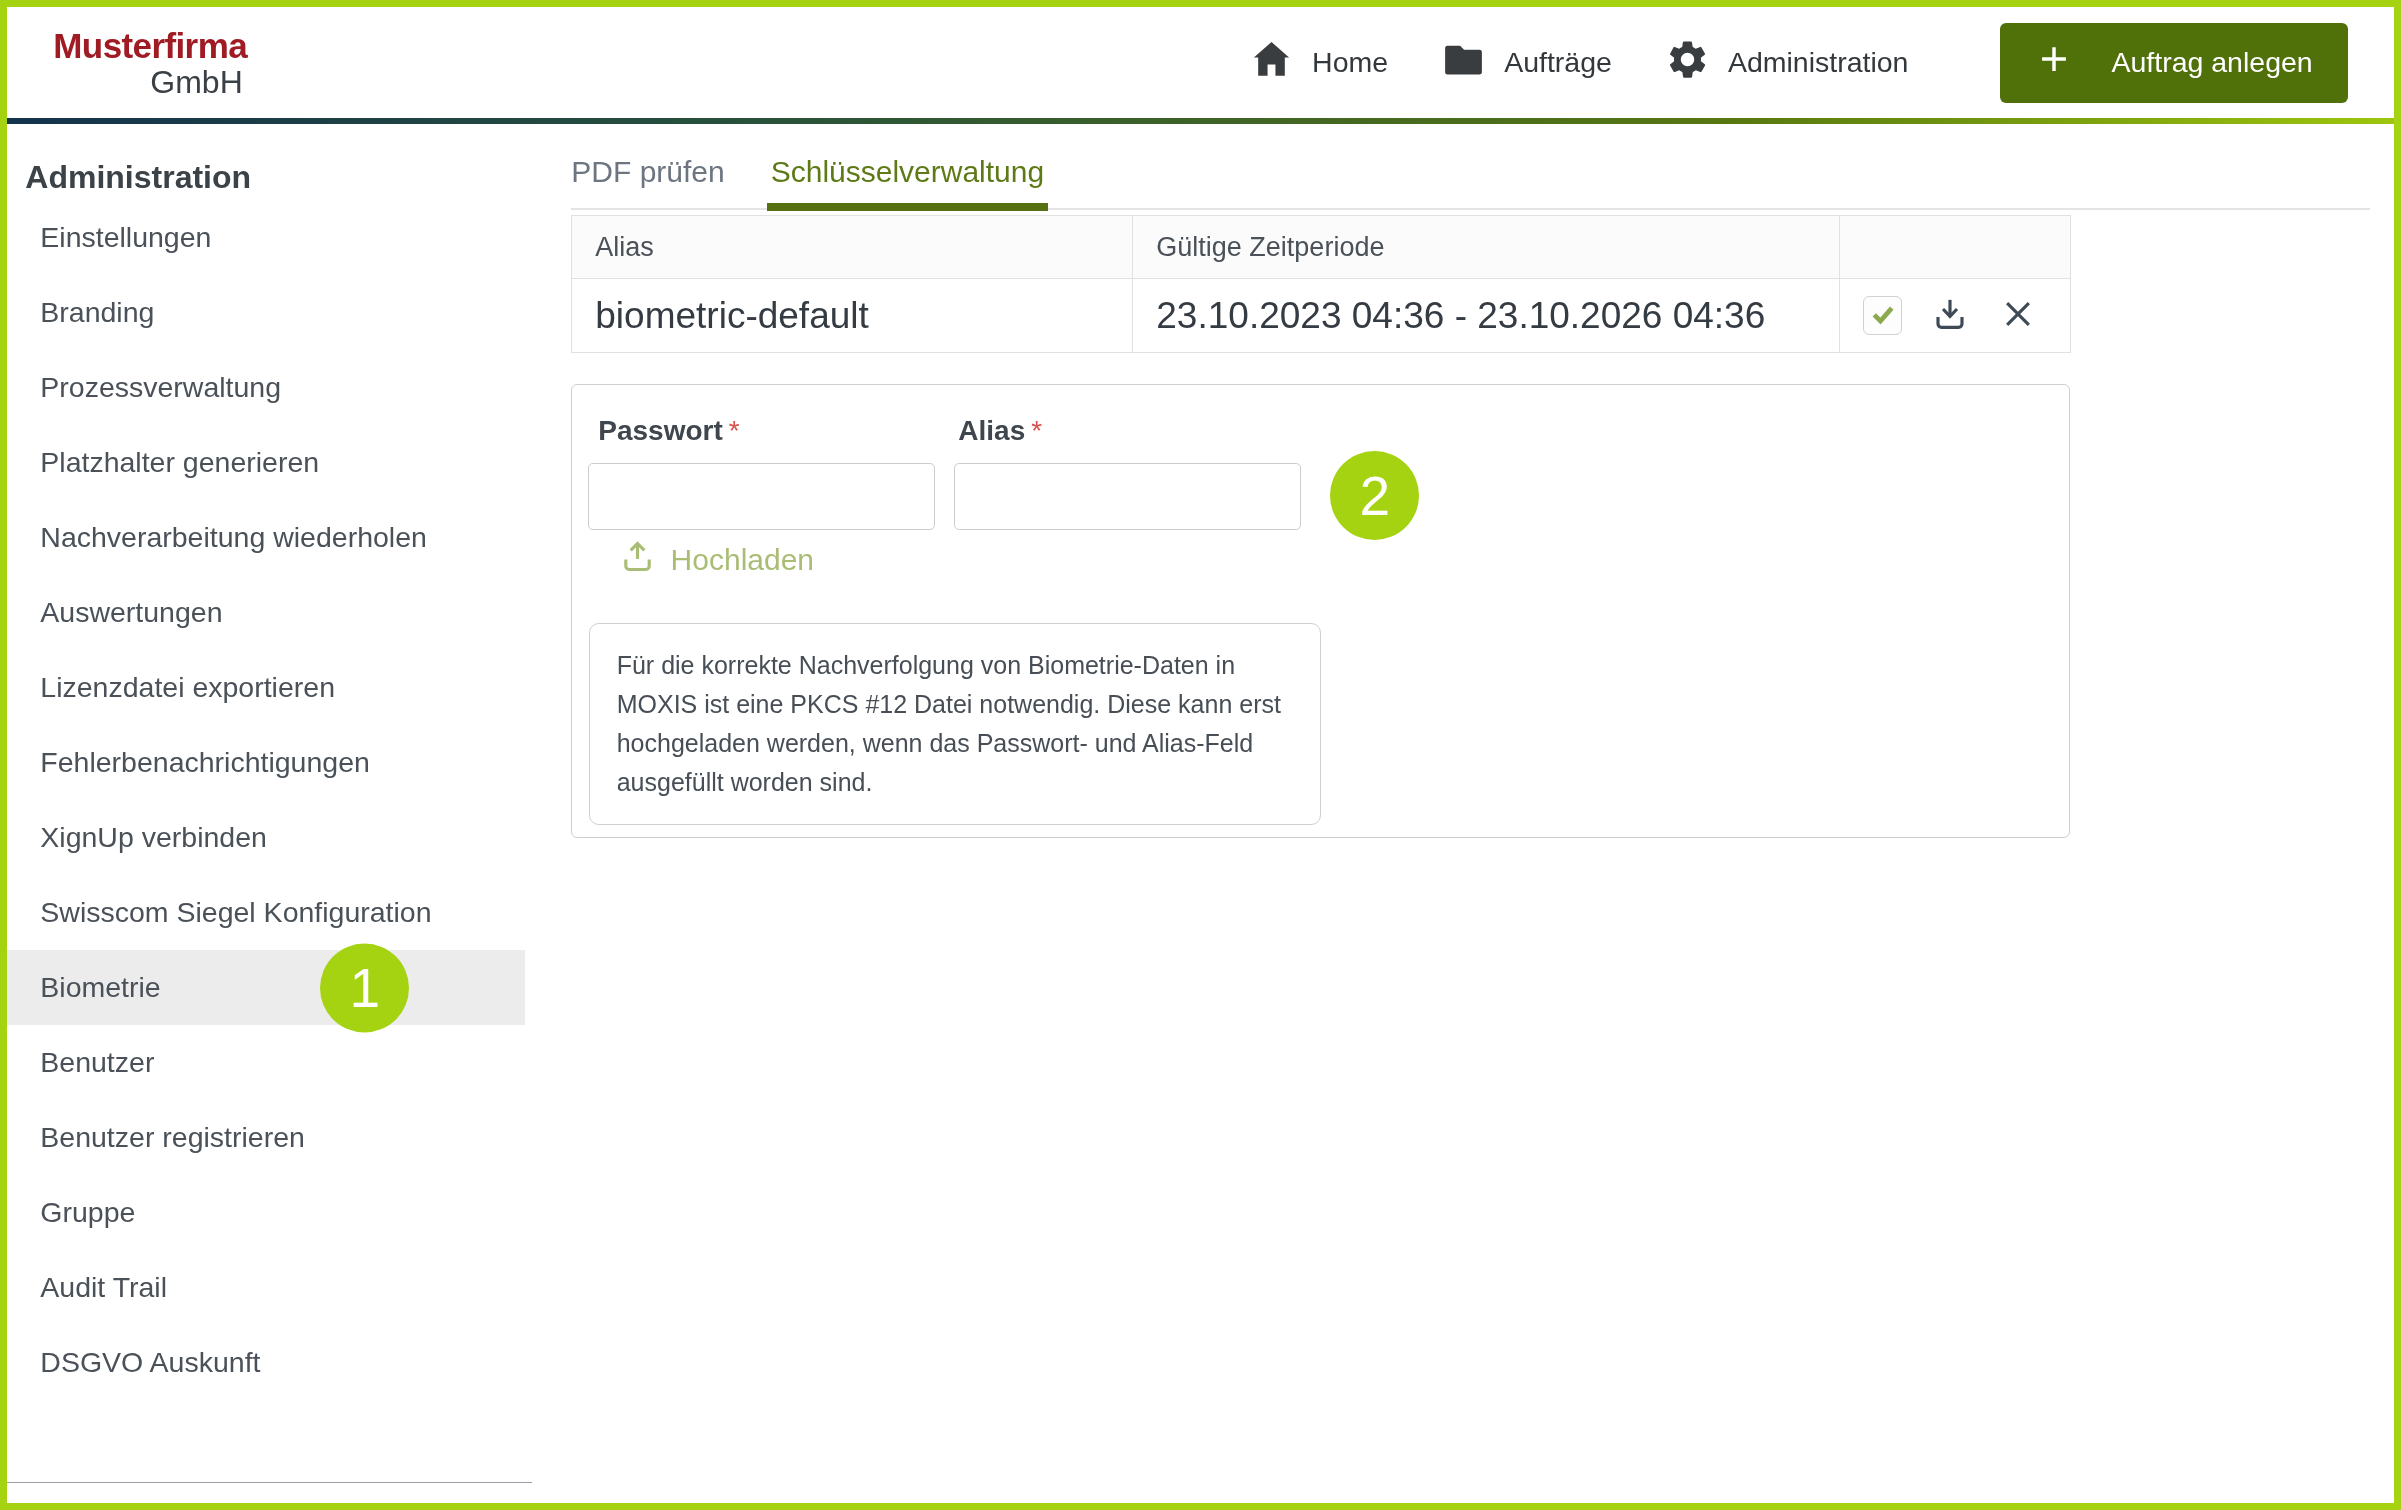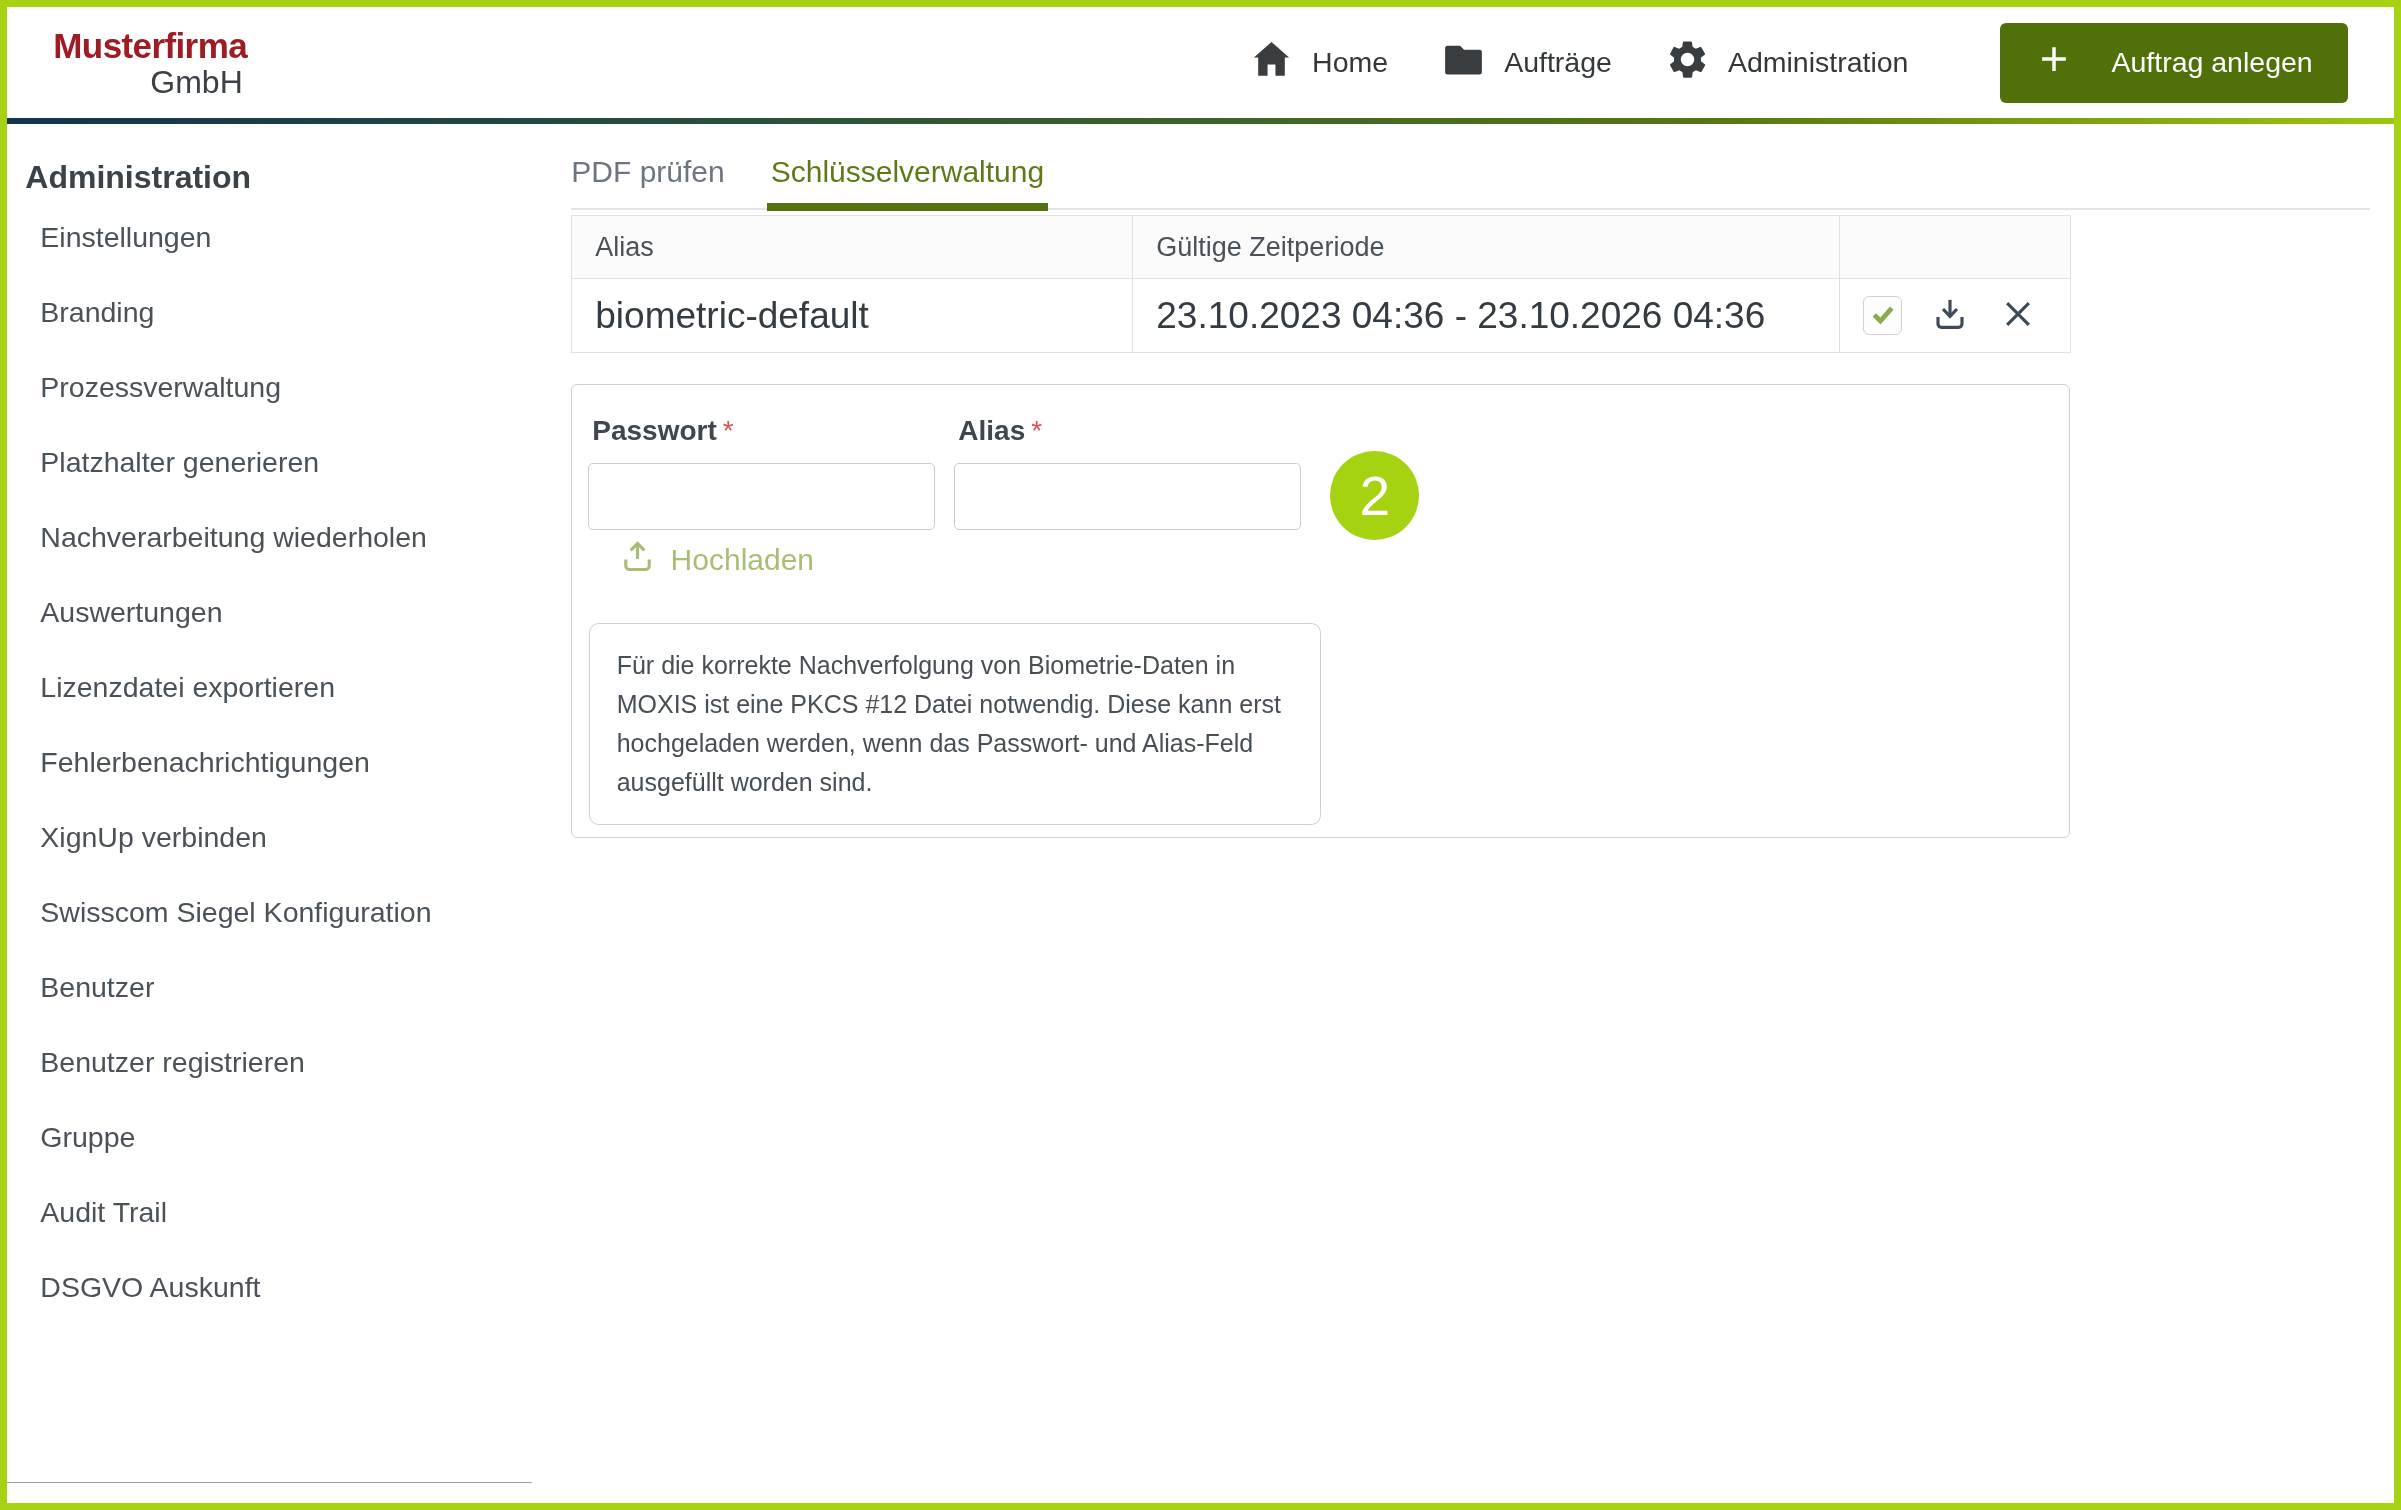--- a/index.html
+++ b/index.html
@@ -105,21 +105,21 @@
   .form-panel{
     width:1499px;height:454px;margin-top:31px;
     border:1.2px solid #cfcfcf;border-radius:6px;
     position:relative;box-sizing:border-box;
   }
   .field-label{
     position:absolute;top:30px;
     font-size:28px;font-weight:700;color:#3f464d;
   }
   .field-label .req{color:#d9534f;margin-left:6px;font-weight:400;}
-  .lbl-password{left:20px;text-align:center;}
+  .lbl-password{left:26px;text-align:center;}
   .lbl-alias{left:386px;}
   .text-input{
     position:absolute;top:78px;width:347px;height:67px;
     border:1.2px solid #cccccc;border-radius:4.9px;background:#ffffff;
     font-size:28px;font-family:"Liberation Sans",sans-serif;color:#343b42;
     padding:0 14.6px;box-sizing:border-box;outline:none;
   }
   .input-password{left:16px;}
   .input-alias{left:382px;}
   .badge-2{position:absolute;left:758px;top:66px;}
@@ -214,20 +214,24 @@
         </div>
       <div class="side-item">
           <span>Fehlerbenachrichtigungen</span>
         </div>
       <div class="side-item">
           <span>XignUp verbinden</span>
         </div>
       <div class="side-item">
           <span>Swisscom Siegel Konfiguration</span>
         </div>
+      <div class="side-item active">
+        <span>Biometrie</span>
+        <span class="badge badge-1">1</span>
+      </div>
       <div class="side-item">
           <span>Benutzer</span>
         </div>
       <div class="side-item">
           <span>Benutzer registrieren</span>
         </div>
       <div class="side-item">
           <span>Gruppe</span>
         </div>
       <div class="side-item">

